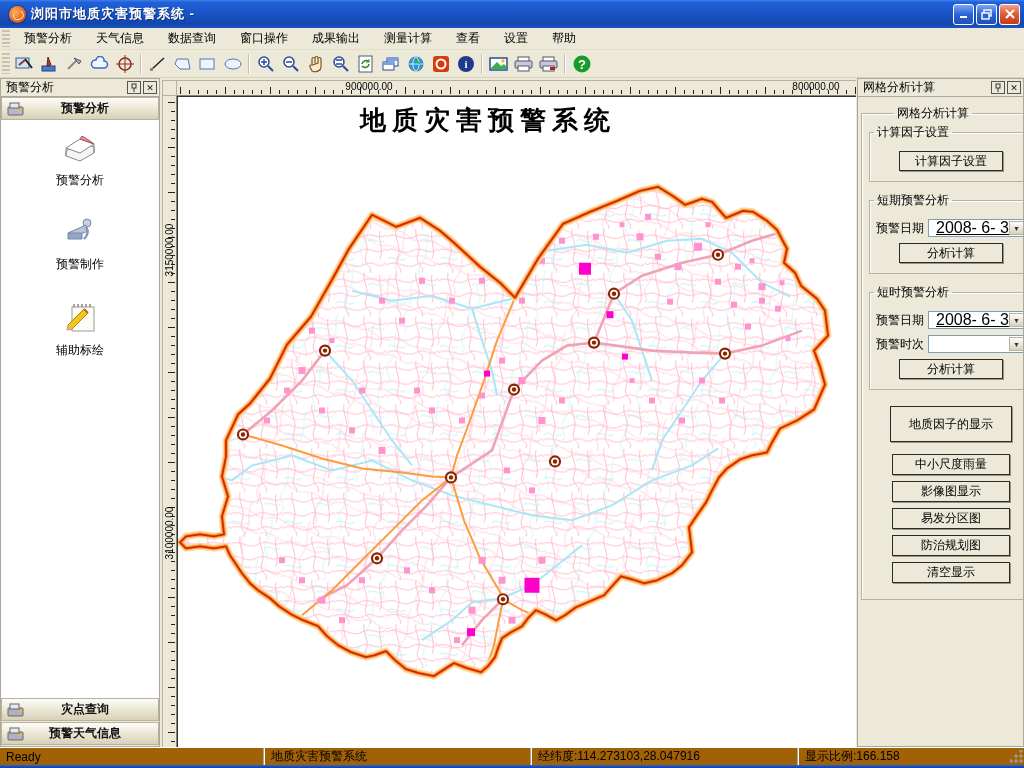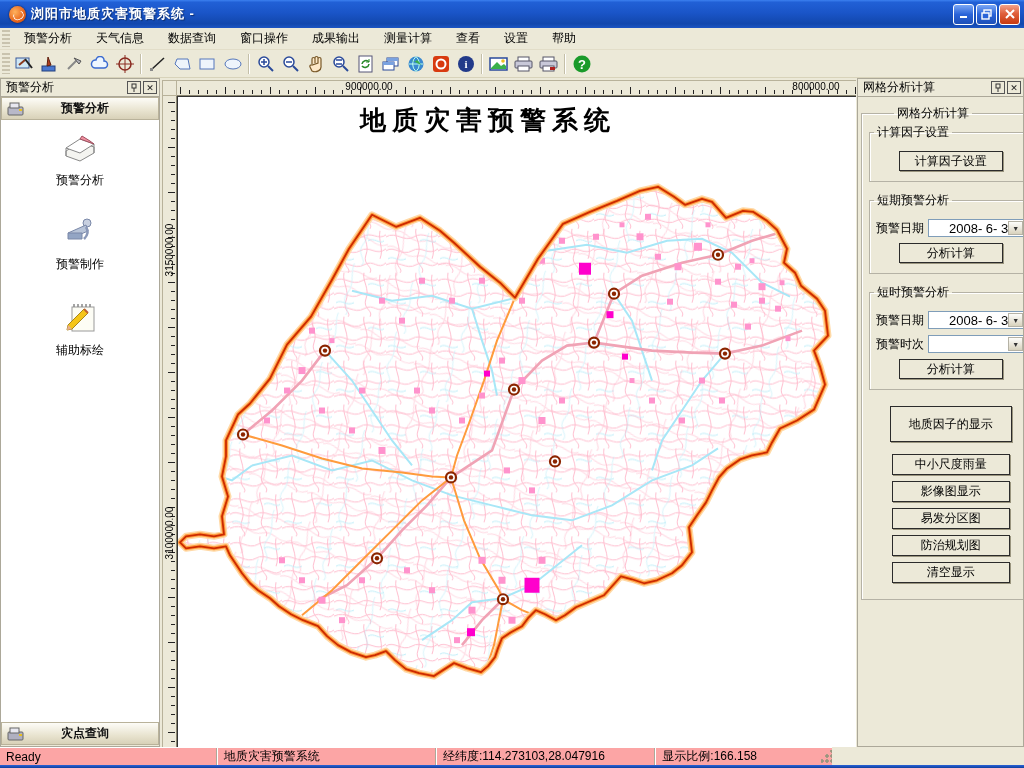--- a/index.html
+++ b/index.html
@@ -73,26 +73,26 @@
   #right-body { position:absolute; left:0; top:18px; right:0; bottom:0; border:1px solid #aca899; background:#ece9d8; overflow:hidden; }
   fieldset { border:1px solid #b5b2a5; box-shadow:1px 1px 0 #fff inset; margin:0 5px; padding:4px 4px 8px; }
   fieldset legend { padding:0 3px; color:#000; }
   #outer-frame { margin:8px 3px 0; padding:2px 2px 10px; }
   #outer-frame > legend { margin-left:30px; }
   .xp-button { display:block; background:#ece9d8; border:1px solid #2b2b2b; color:#000;
     box-shadow:1px 1px 0 #9a957e; text-align:center; font-size:12px; font-family:inherit; cursor:pointer; }
   .combo-row { display:flex; align-items:center; margin:6px 2px 4px; }
   .combo-row .combo-label { width:52px; color:#000; }
   .combo { flex:1; height:18px; background:#fff; border:1px solid #7f9db9; position:relative; display:flex; align-items:center; }
-  .combo .combo-value { flex:1; padding-left:20px; font-size:13px; white-space:nowrap; overflow:hidden; }
+  .combo .combo-value { flex:1; padding-left:7px; font-size:16px; white-space:nowrap; overflow:hidden;text-decoration:underline; }
   .combo .combo-arrow { width:15px; height:14px; margin-right:1px; background:linear-gradient(180deg,#fdfdfb,#d8d2bd);
     border:1px solid #b5b2a5; font-size:7px; display:flex; align-items:center; justify-content:center; color:#333; }
 
   
-  #statusbar { position:absolute; left:0; top:747px; width:832px; height:18px; background:#fca5a5;
+  #statusbar { position:absolute; left:0; top:747px; width:1024px; height:18px; background:#a16207;
     display:flex; align-items:center; border-top:1px solid #fff;text-align:center; }
   .status-cell { height:100%; display:flex; align-items:center; padding-left:6px; color:#000; }
   .status-sep { width:2px; height:100%; border-left:1px solid #aca899; border-right:1px solid #fff; }
   #resize-grip { margin-left:auto; width:14px; height:14px;
     background:
       radial-gradient(circle at 11px 11px,#9a957e 1.5px,transparent 2px),
       radial-gradient(circle at 11px 6px,#9a957e 1.5px,transparent 2px),
       radial-gradient(circle at 6px 11px,#9a957e 1.5px,transparent 2px),
       radial-gradient(circle at 11px 1px,#9a957e 1.5px,transparent 2px),
       radial-gradient(circle at 1px 11px,#9a957e 1.5px,transparent 2px),
@@ -337,20 +337,28 @@
         </div>
       </div>
     <div id="left-bottom">
         <div class="bar-item">
           <svg width="20" height="16">
             <rect x="2" y="6" width="15" height="8" rx="1" fill="#b0b0c0" stroke="#666"></rect>
             <rect x="4" y="2" width="9" height="5" fill="#e8e8f0" stroke="#666"></rect>
             <rect x="13" y="8" width="3" height="2" fill="#e8c020"></rect>
           </svg>
           <span class="bar-label">灾点查询</span>
+        </div>
+        <div class="bar-item">
+          <svg width="20" height="16">
+            <rect x="2" y="6" width="15" height="8" rx="1" fill="#b0b0c0" stroke="#666"></rect>
+            <rect x="4" y="2" width="9" height="5" fill="#e8e8f0" stroke="#666"></rect>
+            <rect x="13" y="8" width="3" height="2" fill="#e8c020"></rect>
+          </svg>
+          <span class="bar-label">预警天气信息</span>
         </div>
       </div>
   </div>
 </div>
 
 <div id="map-area">
   <div id="ruler-corner"></div>
   <div id="hruler">
       <div class="htick" style="left: 3px; height: 7px;"></div>
       <div class="htick" style="left: 12px; height: 4px;"></div>

